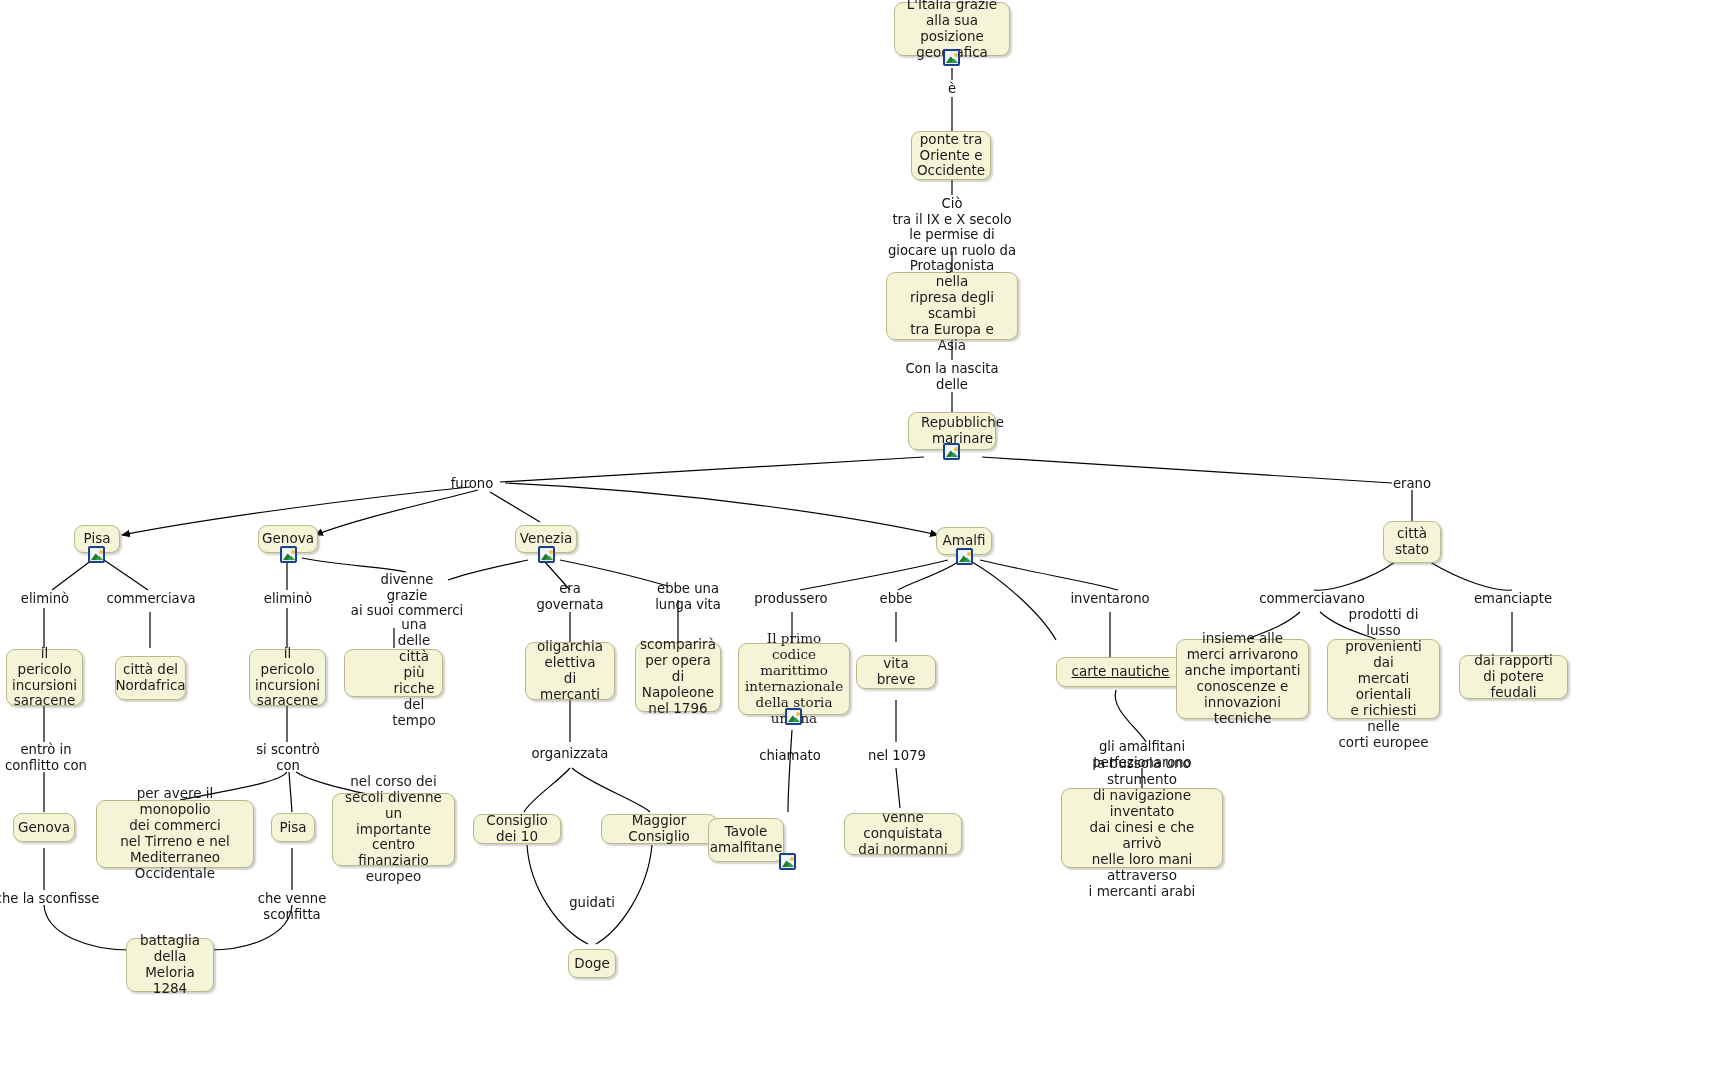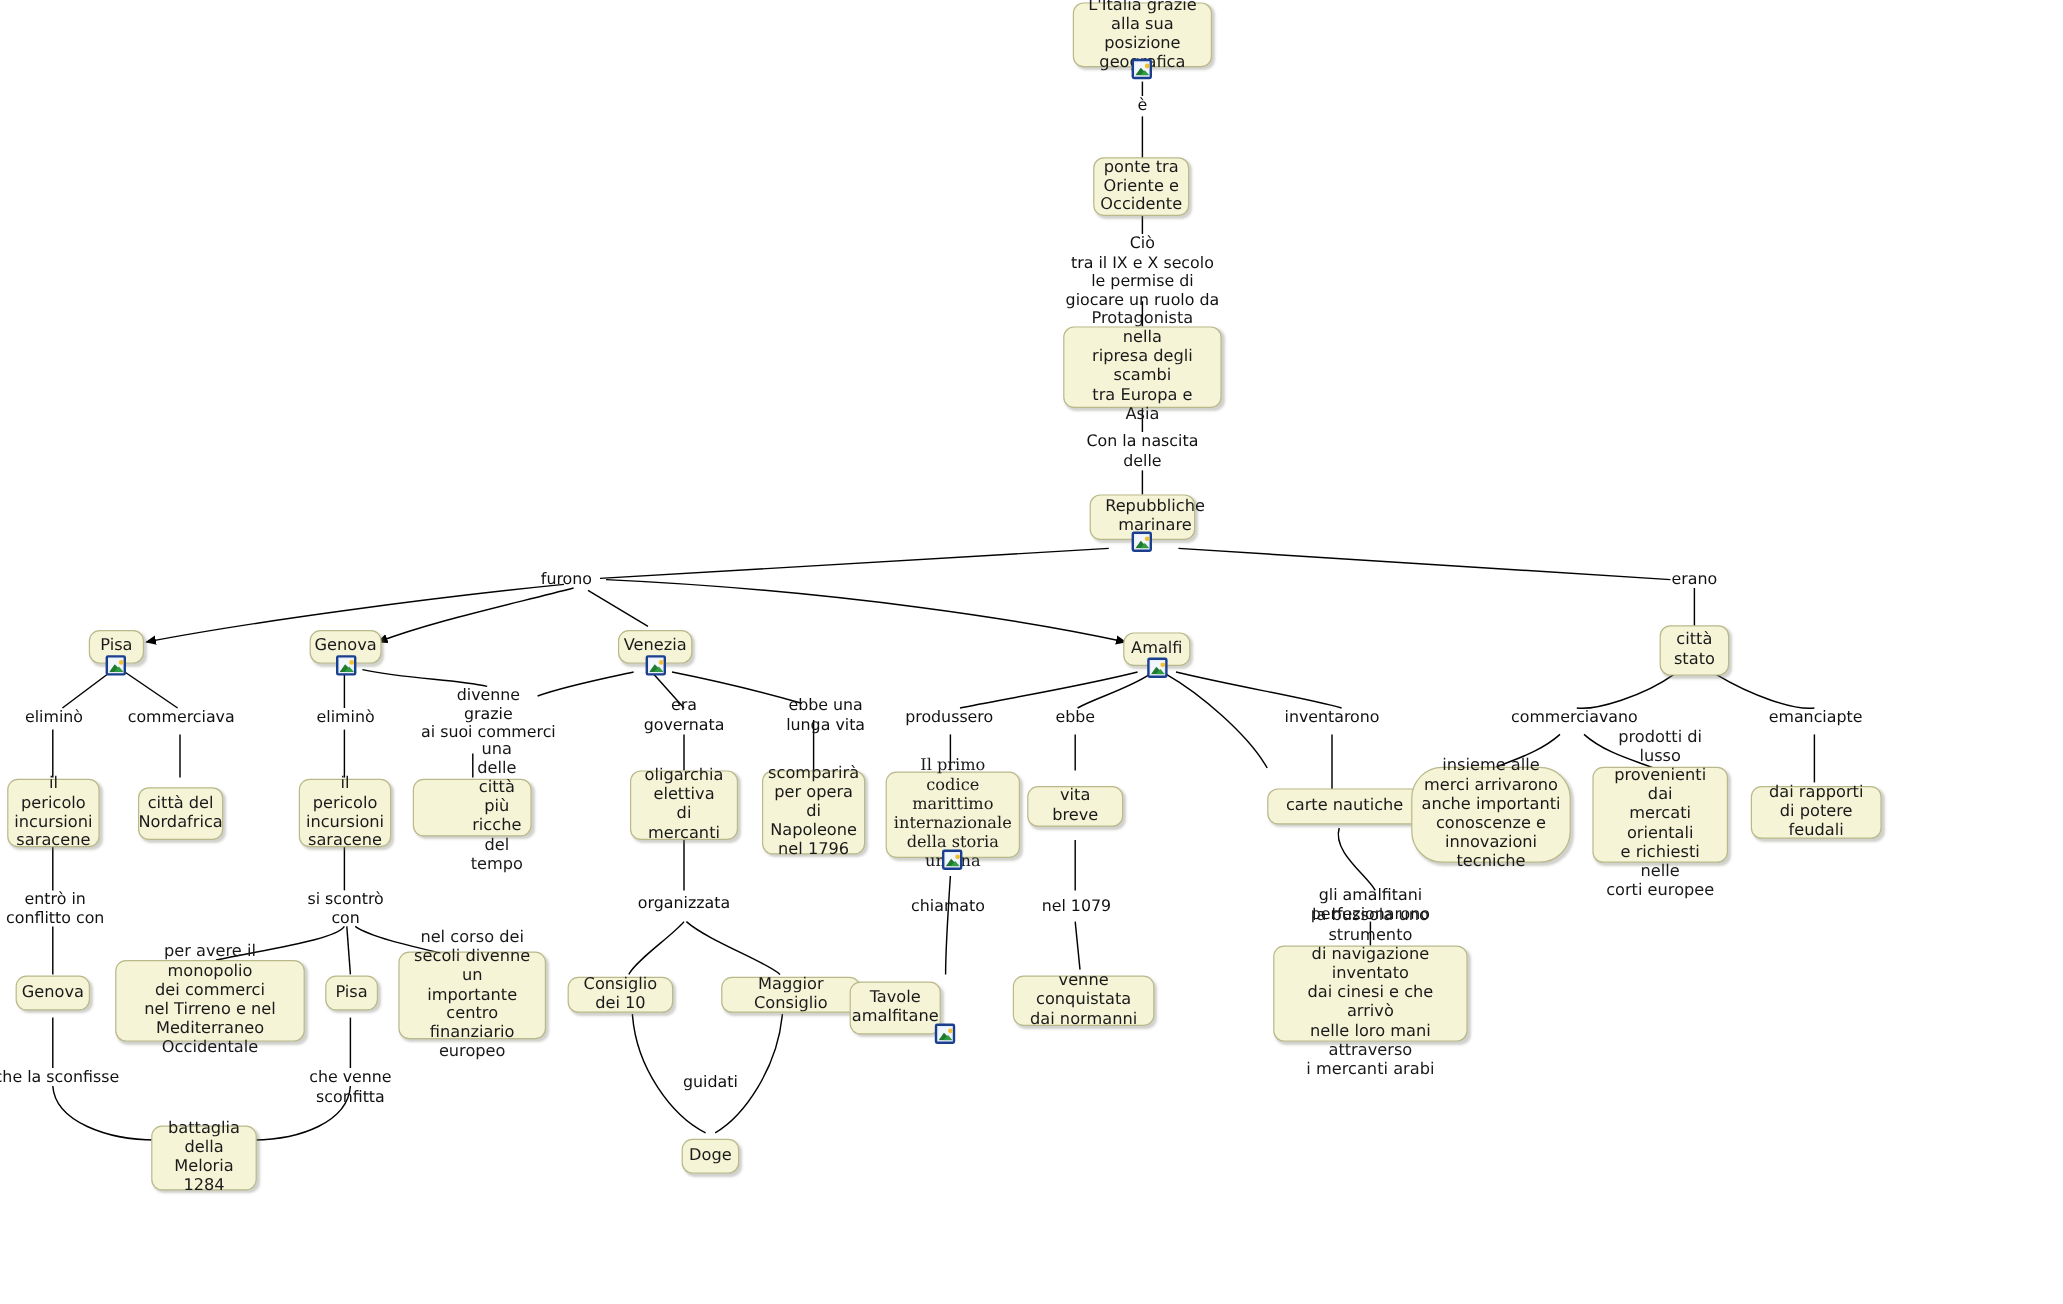--- a/index.html
+++ b/index.html
@@ -304,21 +304,21 @@
 della storia umana</div>
   <div class="resicon" style="left:785px;top:708px;">
     <i class="sky"></i>
       <i class="hill"></i>
       <i class="hill2"></i>
       <i class="sun"></i>
   </div>
 
   <div class="node" style="left:856px;top:655px;width:80px;height:34px;">vita breve</div>
 
-  <div class="node" style="left:1056px;top:657px;width:129px;height:30px;">carte nautiche</div>
+  <div class="node" style="left:1056px;top:657px;width:129px;height:30px;text-decoration:underline;">carte nautiche</div>
 
   <div class="linklabel" style="left:790px;top:748px;width:120px;">chiamato</div>
   <div class="linklabel" style="left:897px;top:748px;width:100px;">nel 1079</div>
   <div class="linklabel" style="left:1142px;top:739px;width:160px;">gli amalfitani
 perfezionarono</div>
 
   <div class="node" style="left:708px;top:818px;width:76px;height:44px;">Tavole
 amalfitane</div>
   <div class="resicon" style="left:779px;top:853px;">
     <i class="sky"></i>
@@ -332,21 +332,21 @@
 
   <div class="node" style="left:1061px;top:788px;width:162px;height:80px;">la bussola uno strumento
 di navigazione inventato
 dai cinesi e che arrivò
 nelle loro mani attraverso
 i mercanti arabi</div>
 
   <div class="linklabel" style="left:1312px;top:591px;width:160px;">commerciavano</div>
   <div class="linklabel" style="left:1513px;top:591px;width:130px;">emanciapte</div>
 
-  <div class="node" style="left:1176px;top:639px;width:133px;height:80px;border-radius:26px;">insieme alle
+  <div class="node" style="left:1176px;top:639px;width:133px;height:80px;">insieme alle
 merci arrivarono
 anche importanti
 conoscenze e
 innovazioni tecniche</div>
   <div class="node" style="left:1327px;top:639px;width:113px;height:80px;">prodotti di lusso
 provenienti dai
 mercati orientali
 e richiesti nelle
 corti europee</div>
   <div class="node" style="left:1459px;top:655px;width:109px;height:44px;">dai rapporti

